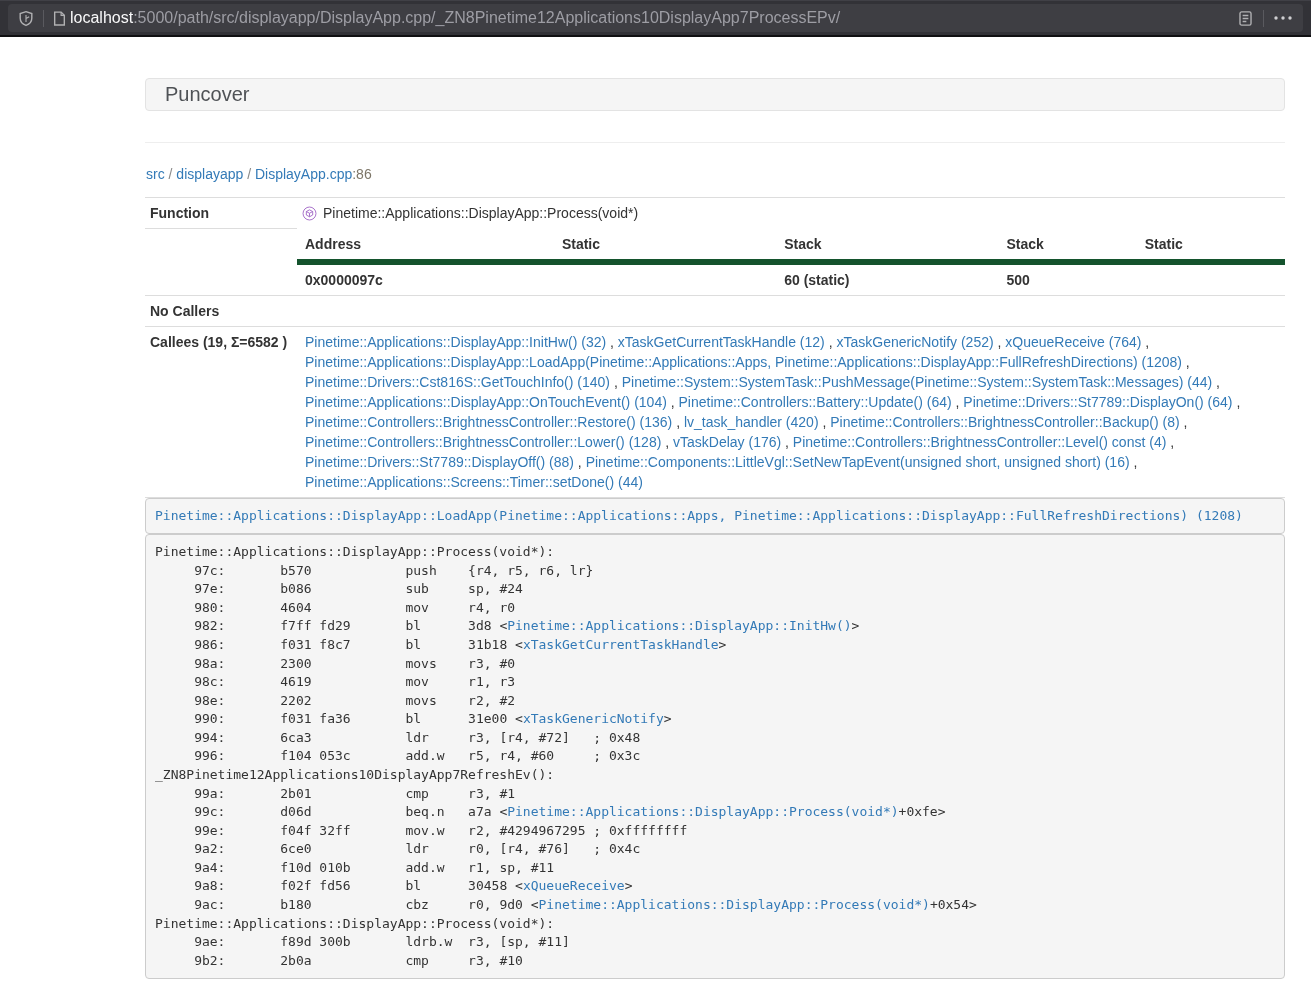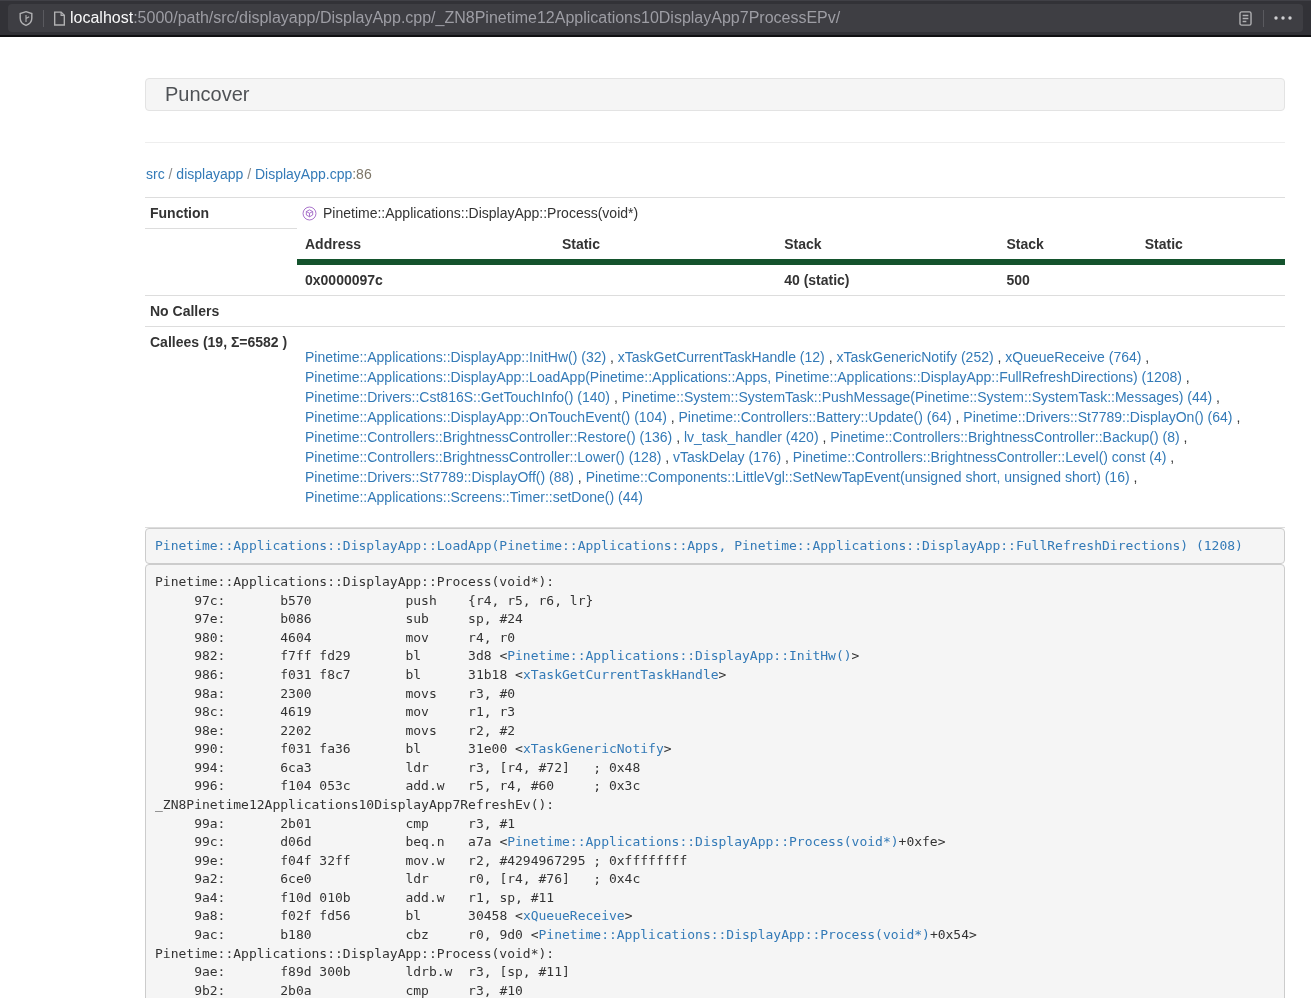--- a/index.html
+++ b/index.html
@@ -48,21 +48,21 @@
     border-top:1px solid #ddd; line-height:20px;margin-top:43px;
   }
   table.main .label-col { width:152px; font-weight:bold; }
   table.main a { color:#337ab7; text-decoration:none; white-space:nowrap; }
   .func-cell { display:flex; align-items:center; gap:6px; }
   td.nest { padding:0 !important; border-top:0 !important; }
   table.inner { width:100%; border-collapse:collapse; font-size:14px; }
   table.inner th, table.inner td { text-align:left; padding:5px 8px; line-height:20px;font-weight:bold; }
   table.inner thead th { border-bottom:6px solid #14532d; font-weight:bold; }
   table.inner td { border-top:0; }
-  .callees-cell { padding:20px 8px !important; }
+  .callees-cell { padding:5px 8px !important; }
   .callee-sep { color:#333; }
   
   pre.codebox {
     font-family:"DejaVu Sans Mono", monospace;
     font-size:13px; line-height:1.43;
     background:#f5f5f5; border:1px solid #ccc; border-radius:4px;
     color:#333; white-space:pre; tab-size:8; -moz-tab-size:8;
     padding:8px 9px; margin:0; overflow:hidden;
   }
   pre.codebox a { color:#337ab7; text-decoration:none; }
@@ -142,21 +142,21 @@
                 <th style="width:22.5%">Static</th>
                 <th style="width:22.5%">Stack</th>
                 <th style="width:14%">Stack</th>
                 <th style="width:15%">Static</th>
               </tr>
             </thead>
             <tbody>
               <tr>
                 <td>0x0000097c</td>
                 <td></td>
-                <td>40 (static)</td>
+                <td>60 (static)</td>
                 <td>500</td>
                 <td></td>
               </tr>
             </tbody>
           </table>
         </td>
       </tr>
       <tr>
         <th class="label-col">No Callers</th>
         <td></td>

